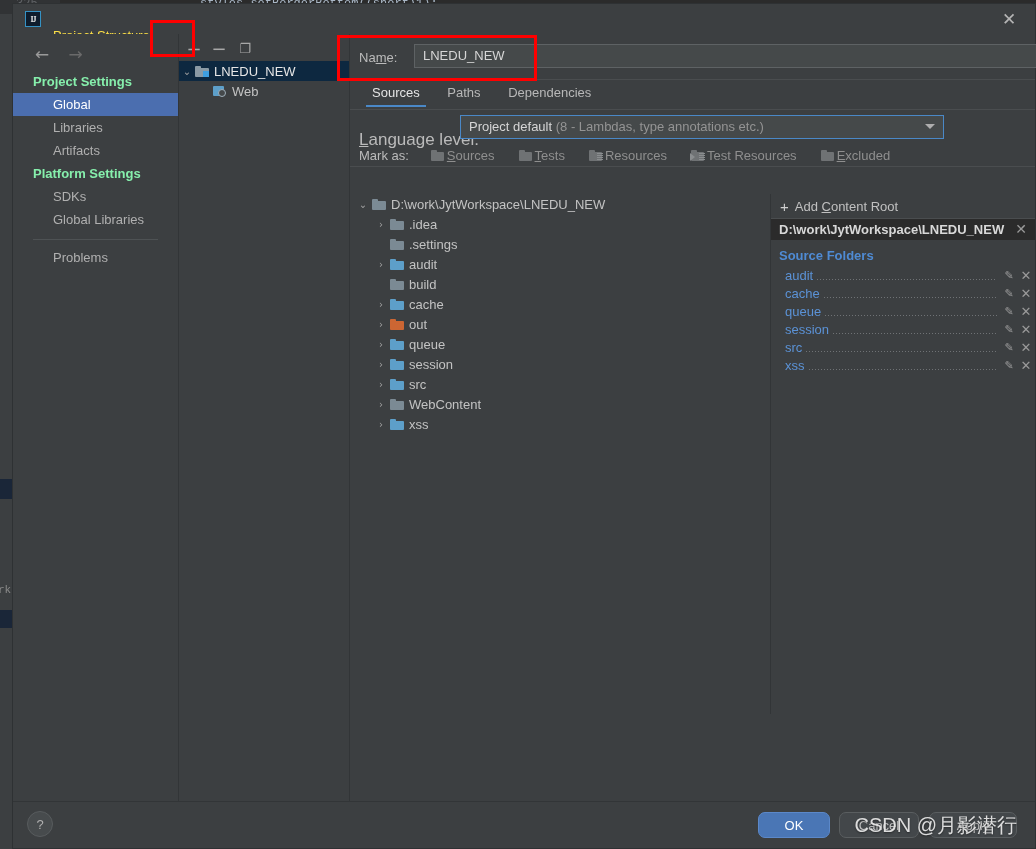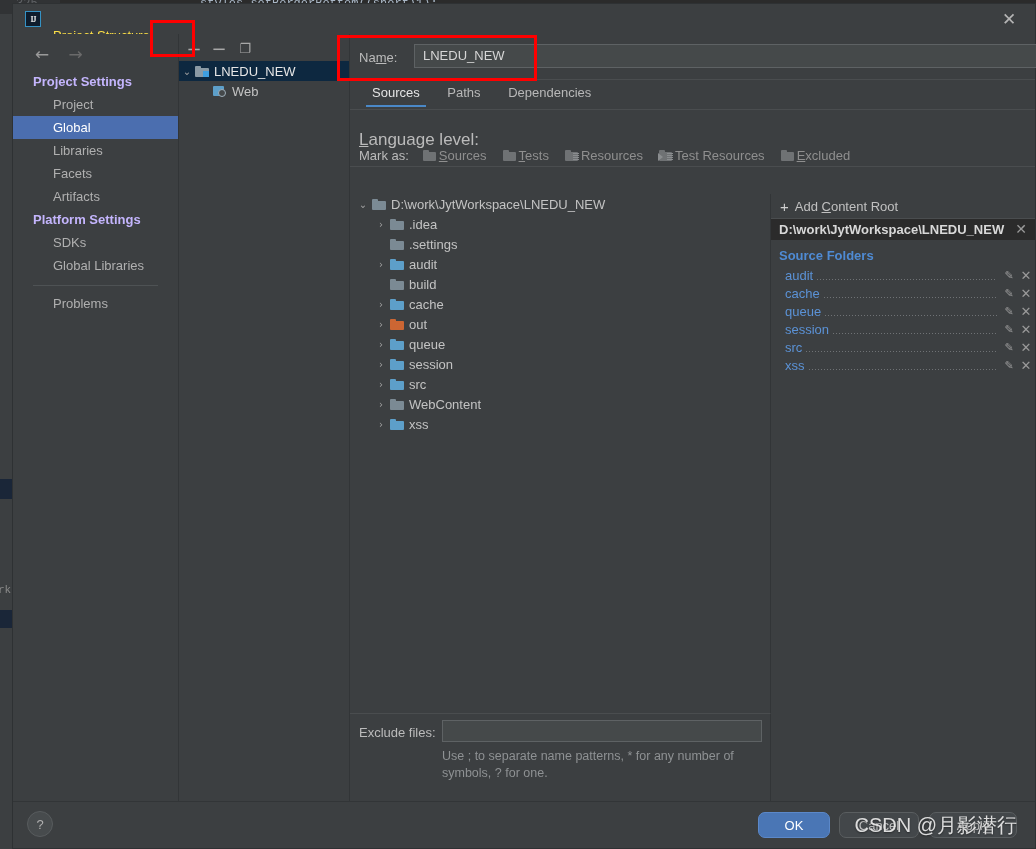--- a/index.html
+++ b/index.html
@@ -73,21 +73,21 @@
     background:#3c3f41;border-right:1px solid #323537;
   }
   .nav-arrows{position:absolute;left:14px;top:8px;height:26px;}
   .nav-arrow{
     display:inline-block;width:30px;text-align:center;font-size:17px;
     color:#9a9a9a;font-family:"DejaVu Sans",sans-serif;line-height:24px;
   }
   .nav-arrow.dim{color:#6a6a6a;}
   .side-list{position:absolute;left:0;top:36px;right:0;}
   .side-group{
-    padding:4px 0 4px 20px;font-weight:bold;color:#c4b5fd;font-size:13px;
+    padding:4px 0 4px 20px;font-weight:bold;color:#86efac;font-size:13px;
   }
   .side-item{
     padding:4px 0 4px 40px;color:#b0b0b0;font-size:13px;
   }
   .side-item.selected{background:#4b6eaf;color:#ffffff;}
   .side-sep{
     margin:8px 20px 6px 20px;height:1px;background:#4e5254;
   }
 
   
@@ -186,21 +186,21 @@
   }
   .lang-combo .muted{color:#949494;}
   .combo-arrow{
     position:absolute;right:8px;top:8px;width:0;height:0;
     border-left:5px solid transparent;border-right:5px solid transparent;
     border-top:5px solid #aeaeae;
   }
 
   .markas-row{
     position:relative;height:22px;border-bottom:1px solid #4a4d4f;
-    display:flex;align-items:center;padding-left:9px;
+    display:flex;align-items:center;padding-left:9px;gap:8px;
   }
   .markas-label{font-size:13px;color:#bbbbbb;margin-right:14px;}
   .markas-item{
     display:flex;align-items:center;margin-right:16px;color:#8f8f8f;font-size:13px;
   }
   .markas-item u{text-decoration:underline;}
   .mk-ic{
     display:inline-block;width:13px;height:11px;margin-right:3px;position:relative;
   }
   .mk-ic:before{
@@ -356,24 +356,22 @@
       <div class="title-close">✕</div>
     </div>
 
     <div class="sidebar">
       <div class="nav-arrows">
         <span class="nav-arrow">←</span>
         <span class="nav-arrow dim">→</span>
       </div>
       <div class="side-list">
         <div class="side-group">Project Settings</div>
-        <div class="side-item">Project</div>
         <div class="side-item selected">Global</div>
         <div class="side-item">Libraries</div>
-        <div class="side-item">Facets</div>
         <div class="side-item">Artifacts</div>
         <div class="side-group">Platform Settings</div>
         <div class="side-item">SDKs</div>
         <div class="side-item">Global Libraries</div>
         <div class="side-sep"></div>
         <div class="side-item">Problems</div>
       </div>
     </div>
 
     <div class="modules-panel">
@@ -405,20 +403,25 @@
       </div>
 
       <div class="tabs">
         <span class="tab active">Sources</span>
         <span class="tab">Paths</span>
         <span class="tab">Dependencies</span>
       </div>
 
       <div class="lang-row">
         <div class="lang-label"><u>L</u>anguage level:</div>
+        <div class="lang-combo">
+          <span>Project default</span>
+          <span class="muted">(8 - Lambdas, type annotations etc.)</span>
+          <span class="combo-arrow"></span>
+        </div>
       </div>
 
       <div class="markas-row">
         <span class="markas-label">Mark as:</span>
         <span class="markas-item">
           <span class="mk-ic"></span>
           <span><u>S</u>ources</span>
         </span>
         <span class="markas-item">
           <span class="mk-ic"></span>
@@ -551,25 +554,20 @@
           </div>
           <div class="sf-row">
             <span class="sf-name">xss</span>
             <span class="sf-dots"></span>
             <span class="sf-edit">✎</span>
             <span class="sf-del">✕</span>
           </div>
         </div>
       </div>
 
-      <div class="exclude-area">
-        <div class="ex-label">Exclude files:</div>
-        <div class="ex-input"></div>
-        <div class="ex-hint">Use ; to separate name patterns, * for any number of symbols, ? for one.</div>
-      </div>
 
     </div>
 
     <div class="bottombar">
       <div class="help-btn">?</div>
       <div class="btn primary">OK</div>
       <div class="btn ghost cancel">Cancel</div>
       <div class="btn ghost apply">Apply</div>
       <div class="watermark">CSDN @月影潜行</div>
     </div>

